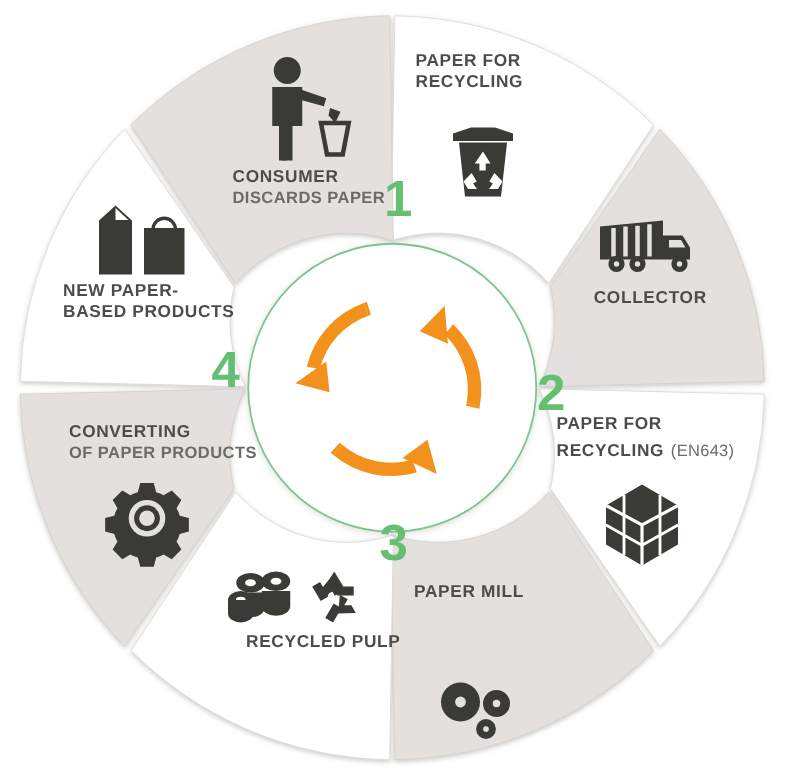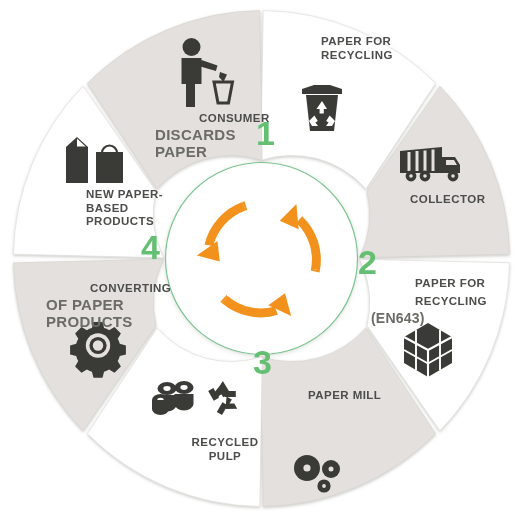--- a/index.html
+++ b/index.html
@@ -29,43 +29,42 @@
     line-height: 1.18;
     pointer-events: none;
   }
   .seg-title {
     font-weight: bold;
     font-size: 11.5px;
     letter-spacing: 0.45px;
     text-transform: uppercase;
     color: #4c4c4a;
     display: block;
-    margin-left: 44px;
   }
   .seg-sub {
     font-weight: bold;
-    font-size: 15px;
+    font-size: 11px;
     letter-spacing: 0.3px;
     text-transform: uppercase;
     color: #6b6b68;
     display: block;
   }
   .seg-suffix {
-    font-weight: bold;
-    font-size: 14px;
+    font-weight: normal;
+    font-size: 11px;
     letter-spacing: 0.2px;
     color: #6b6b68;
   }
 
   
   #lbl-paper-for-recycling { left: 277px; top: 35px;  width: 120px; }
-  #lbl-collector           { left: 366px; top: 193px; width: 135px; }
+  #lbl-collector           { left: 366px; top: 193px; width: 135px; text-align: center; }
   #lbl-paper-en643         { left: 371px; top: 277px; width: 140px; }
-  #lbl-paper-mill          { left: 264px; top: 389px; width: 135px; }
-  #lbl-recycled-pulp       { left: 139px; top: 436px; width: 128px; text-align: center; }
+  #lbl-paper-mill          { left: 276px; top: 389px; width: 135px; }
+  #lbl-recycled-pulp       { left: 139px; top: 422px; width: 128px; text-align: right; }
   #lbl-converting          { left: 46px;  top: 282px; width: 150px; }
   #lbl-new-products        { left: 42px;  top: 188px; width: 140px; }
   #lbl-consumer            { left: 155px; top: 112px; width: 125px; text-align: left; }
 
   .num {
     position: absolute;
     font-family: "Liberation Sans", sans-serif;
     font-weight: bold;
     font-size: 34px;
     color: #64bf72;

